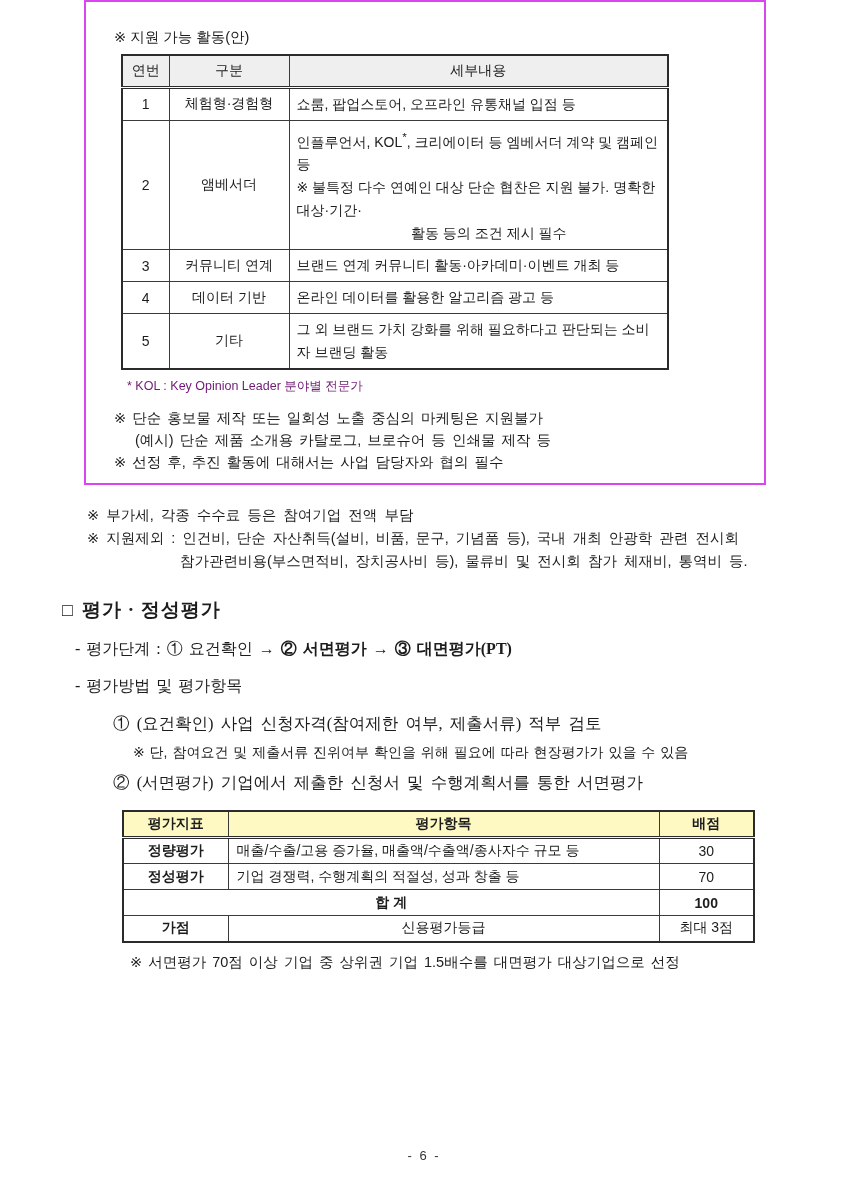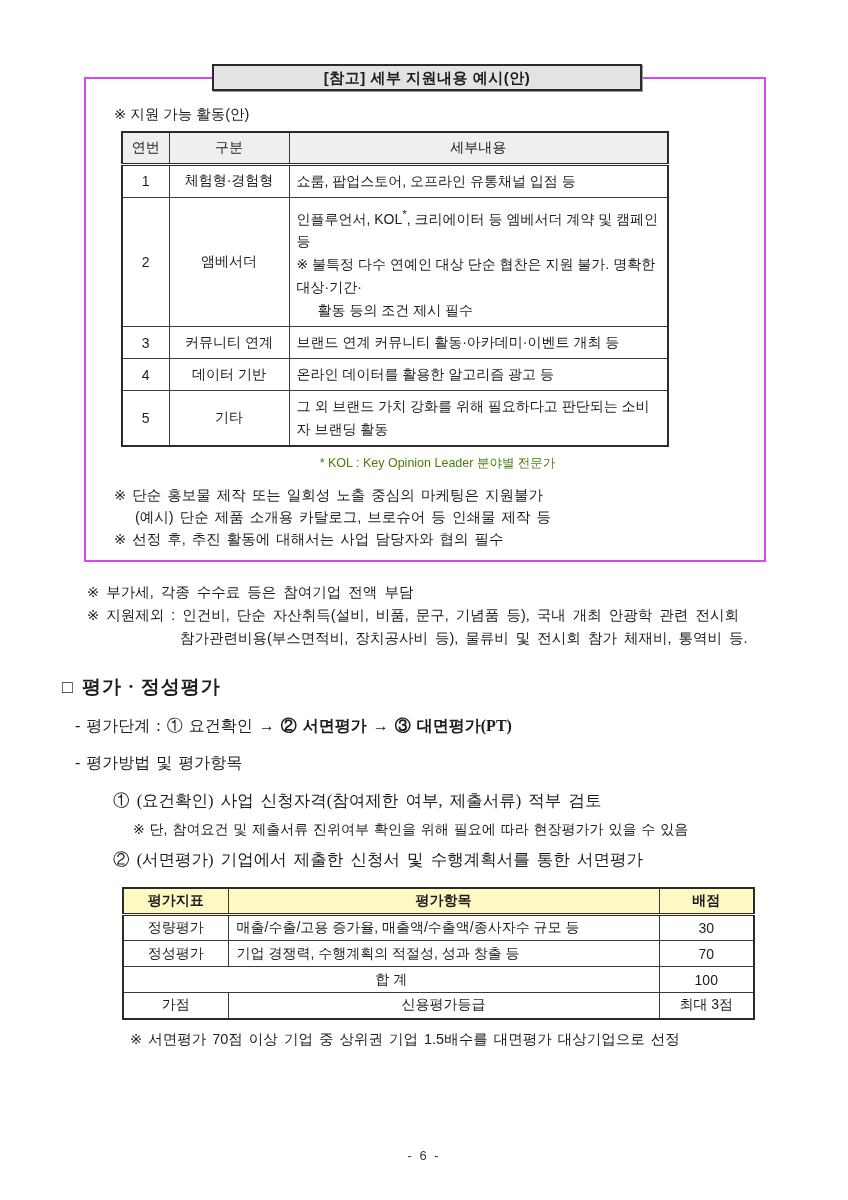--- a/index.html
+++ b/index.html
@@ -49,23 +49,23 @@
     background: #efefef;
     border-bottom: 3px double #2b2b2b;
     font-weight: normal;
     height: 30px;
     text-align: center;
   }
   .t1 td.c-no, .t1 td.c-cat { text-align: center; }
   .t1 td.c-det { text-align: left; line-height: 23px; }
   .t1 tr { height: 32px; }
   .t1 tr.tall { height: 78px; }
-  .line-indent { padding-left: 21px; }
-
-  .kol-note { margin: 8px 0 0 25px; font-size: 12.5px; color: #4d7c0f; text-align: center; }
+  .line-indent { padding-left: 21px; text-align: center; }
+
+  .kol-note { margin: 8px 0 0 25px; font-size: 12.5px; color: #701a75; }
 
   .box-notes { margin: 12px 0 0 12px; font-size: 14.5px; line-height: 22px; word-spacing: 2px; }
   .box-notes .note-indent { padding-left: 21px; }
 
   
   .gen-notes { margin: 19px 0 0 87px; font-size: 14.5px; line-height: 23px; word-spacing: 3px; width: 700px; }
   .gen-notes .hang-line { padding-left: 93px; }
 
   
   .sec-heading {
@@ -89,36 +89,35 @@
   }
   .t2 th, .t2 td { border: 1px solid #3a3a3a; padding: 3px 8px; height: 26px; }
   .t2 thead th {
     background: #fef9c3;
     border-bottom: 3px double #2b2b2b;
     font-weight: bold;
     text-align: center;
   }
   .t2 td { text-align: center; }
   .t2 td.c-items-left { text-align: left; }
-  .t2 .bold { font-weight: normal; }
+  .t2 .bold { font-weight: bold; }
 
   .t2-note { margin: 10px 0 0 130px; font-size: 14.5px; word-spacing: 2px; }
 
   .page-number {
     position: absolute; left: 0; right: 0; top: 1148px;
     text-align: center; font-size: 13px; color: #333;
     letter-spacing: 2px;
   }
 </style>
 </head>
 <body>
 
 <div class="page">
 
-  <div class="ref-title">[참고] 세부 지원내용 예시(안)</div>
 
   <div class="ref-box">
 
     <div class="ref-subtitle">※ 지원 가능 활동(안)</div>
 
     <table class="t1">
       <colgroup>
           <col style="width:47px">
           <col style="width:120px">
           <col>

